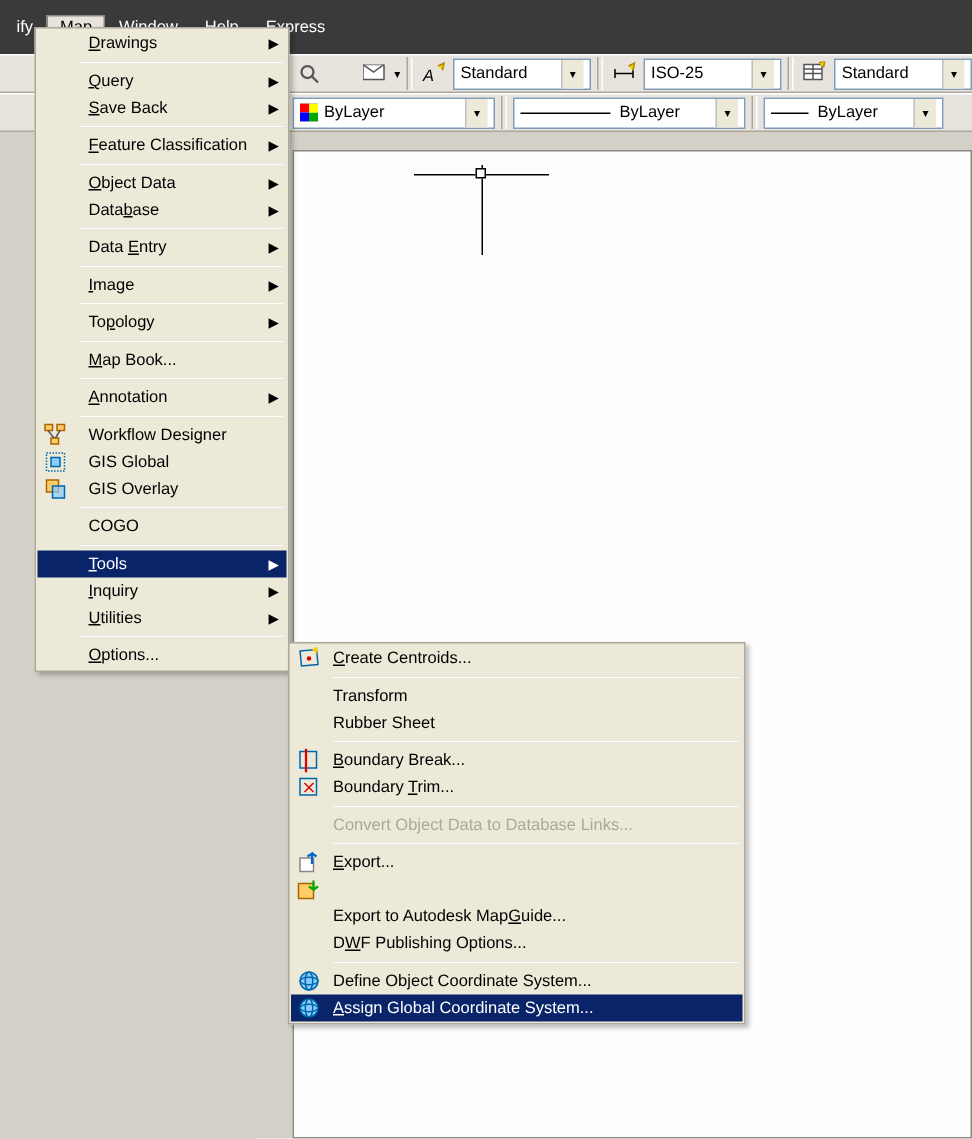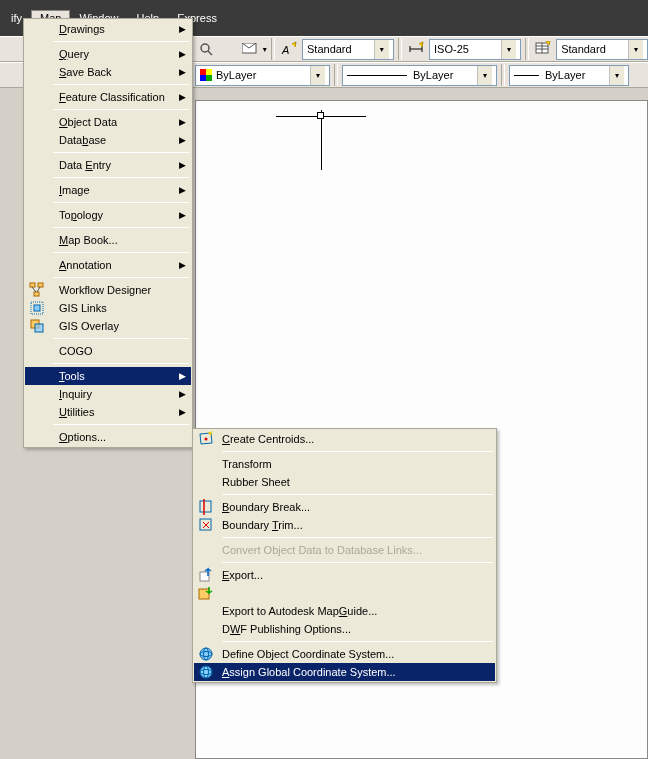--- a/index.html
+++ b/index.html
@@ -219,21 +219,21 @@
         </div>
         <span class="lbl">Workflow Designer</span>
       </div>
       <div class="mrow">
         <div style="position: absolute; left: 4px; width: 18px; height: 16px;">
           <svg width="16" height="16">
             <rect x="5" y="5" width="6" height="6" fill="#8cf" stroke="#06a"></rect>
             <rect x="2" y="2" width="12" height="12" fill="none" stroke="#06a" stroke-dasharray="1 1"></rect>
           </svg>
         </div>
-        <span class="lbl">GIS Links</span>
+        <span class="lbl">GIS Global</span>
       </div>
       <div class="mrow">
         <div style="position: absolute; left: 4px; width: 18px; height: 16px;">
           <svg width="16" height="16">
             <rect x="2" y="2" width="8" height="8" fill="#fc6" stroke="#a60"></rect>
             <rect x="6" y="6" width="8" height="8" fill="#8cf" stroke="#06a" fill-opacity="0.7"></rect>
           </svg>
         </div>
         <span class="lbl">GIS Overlay</span>
       </div>

